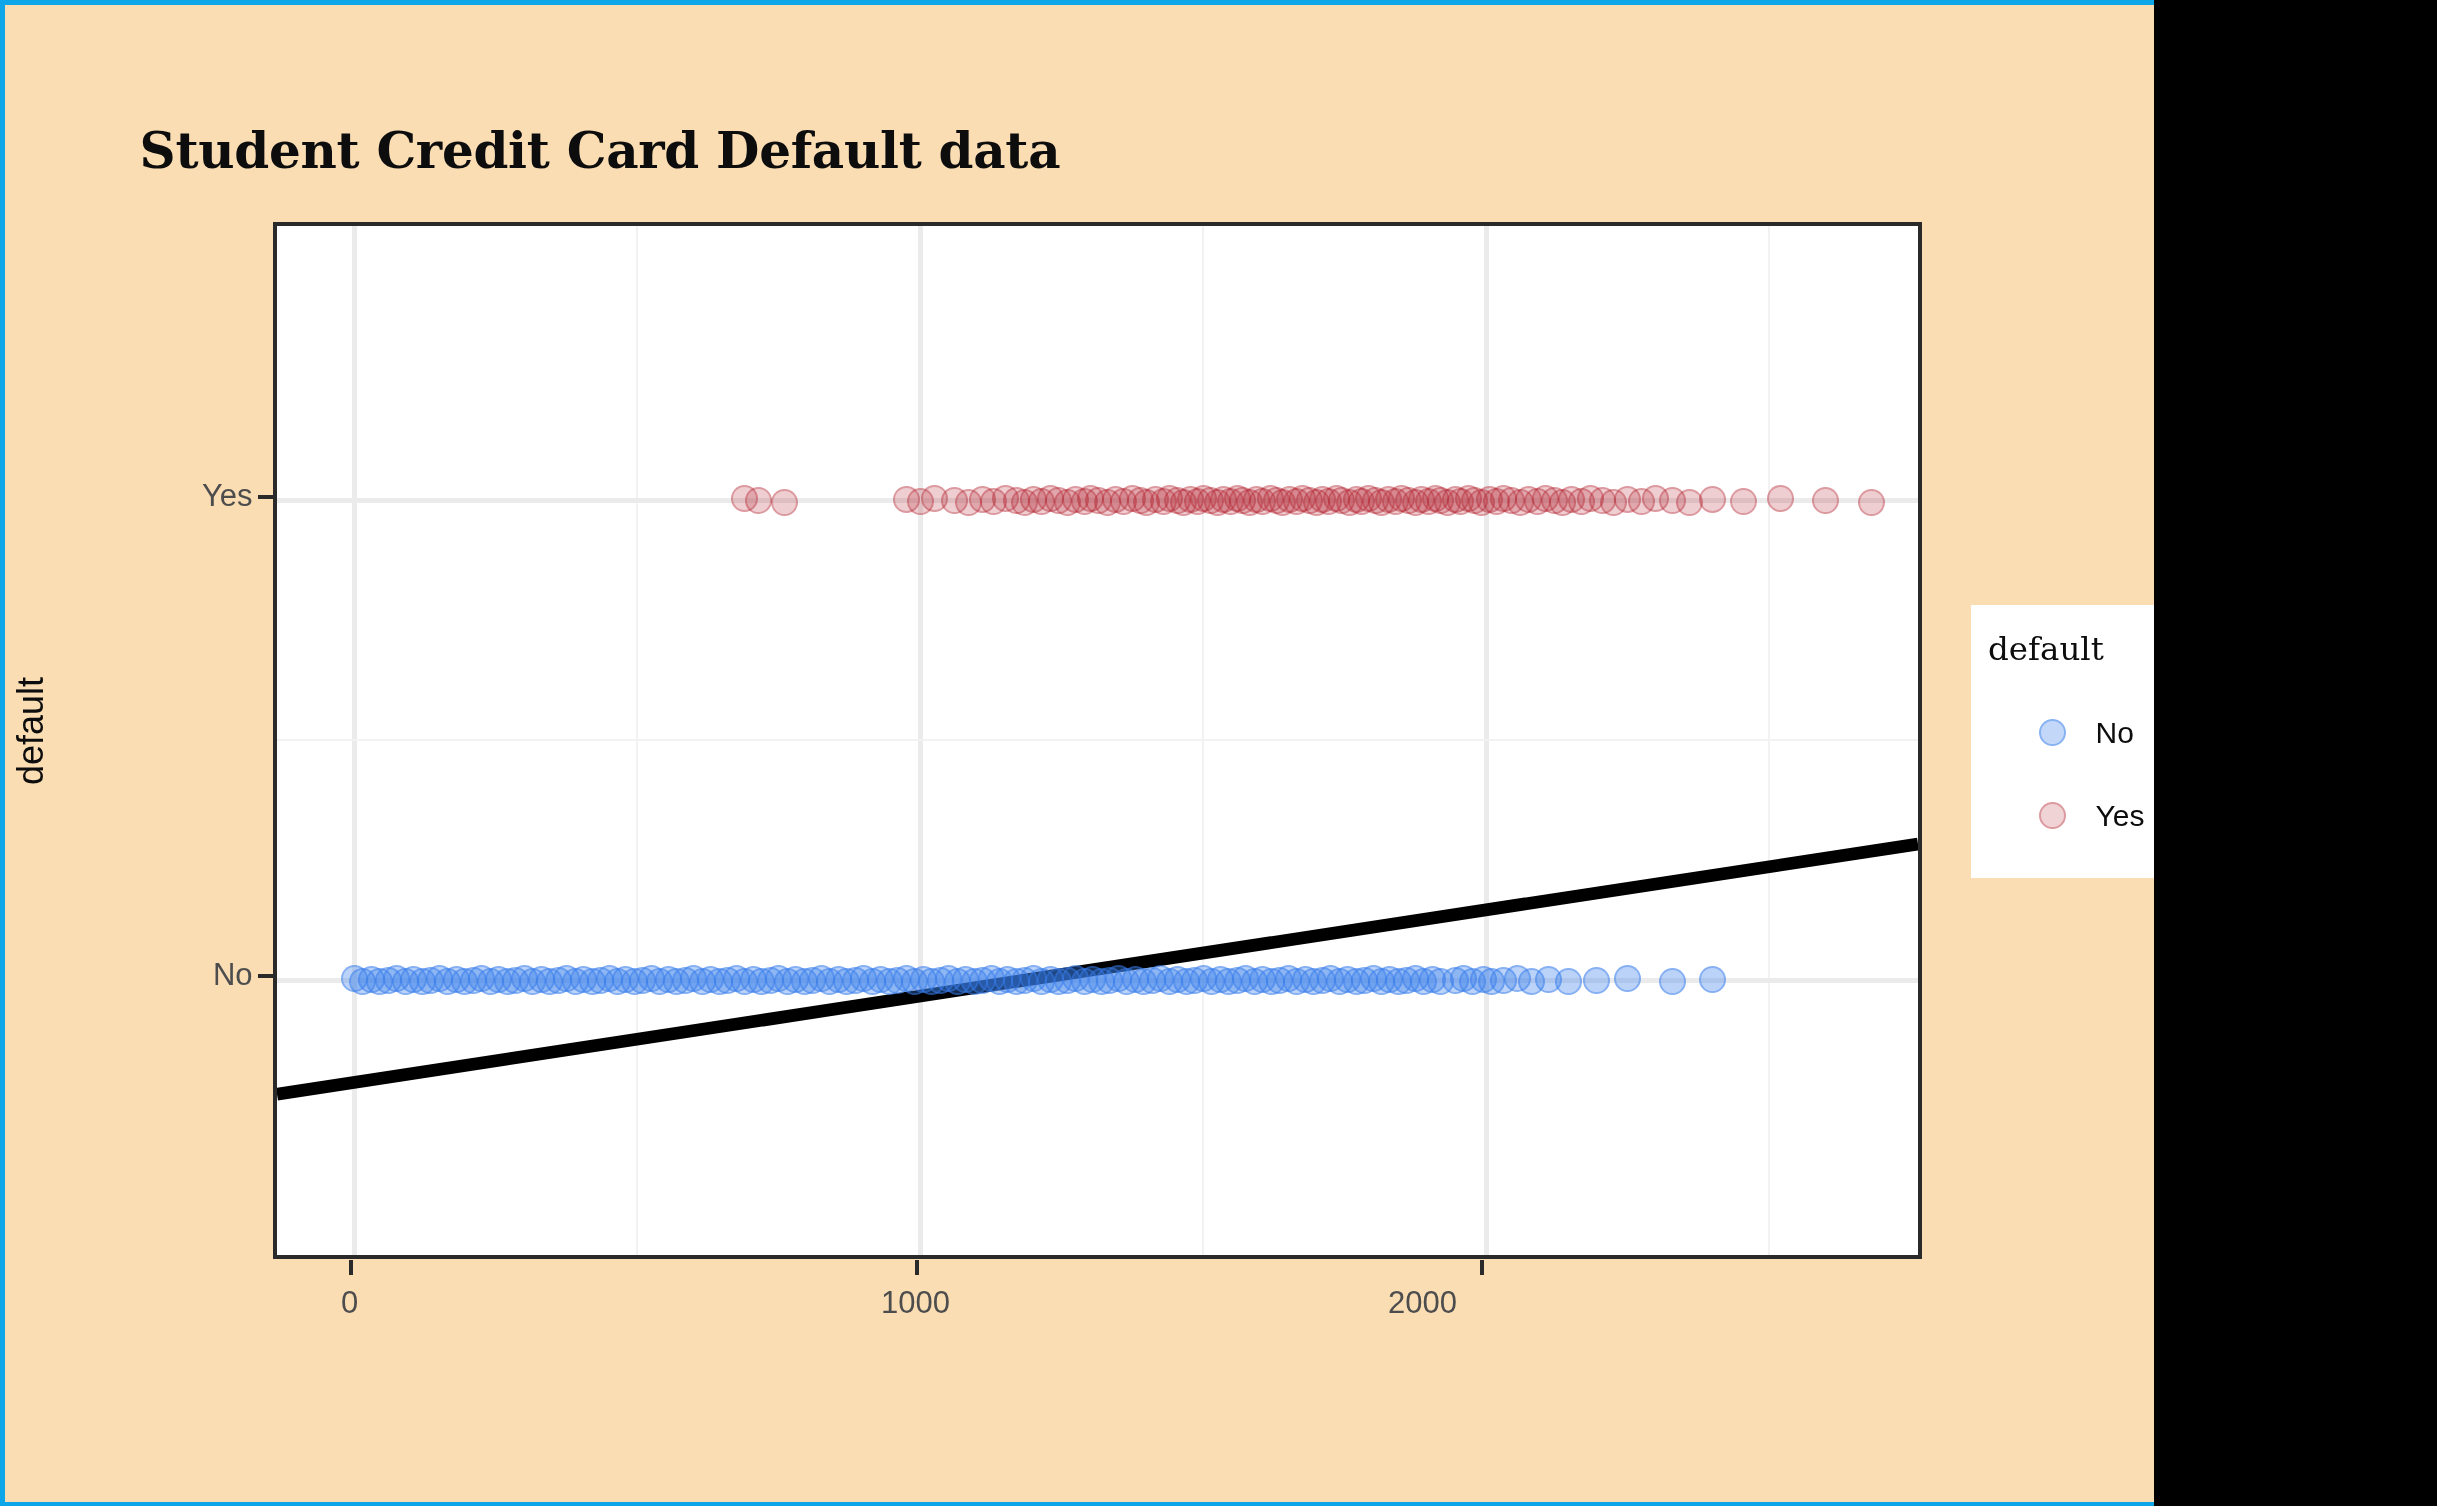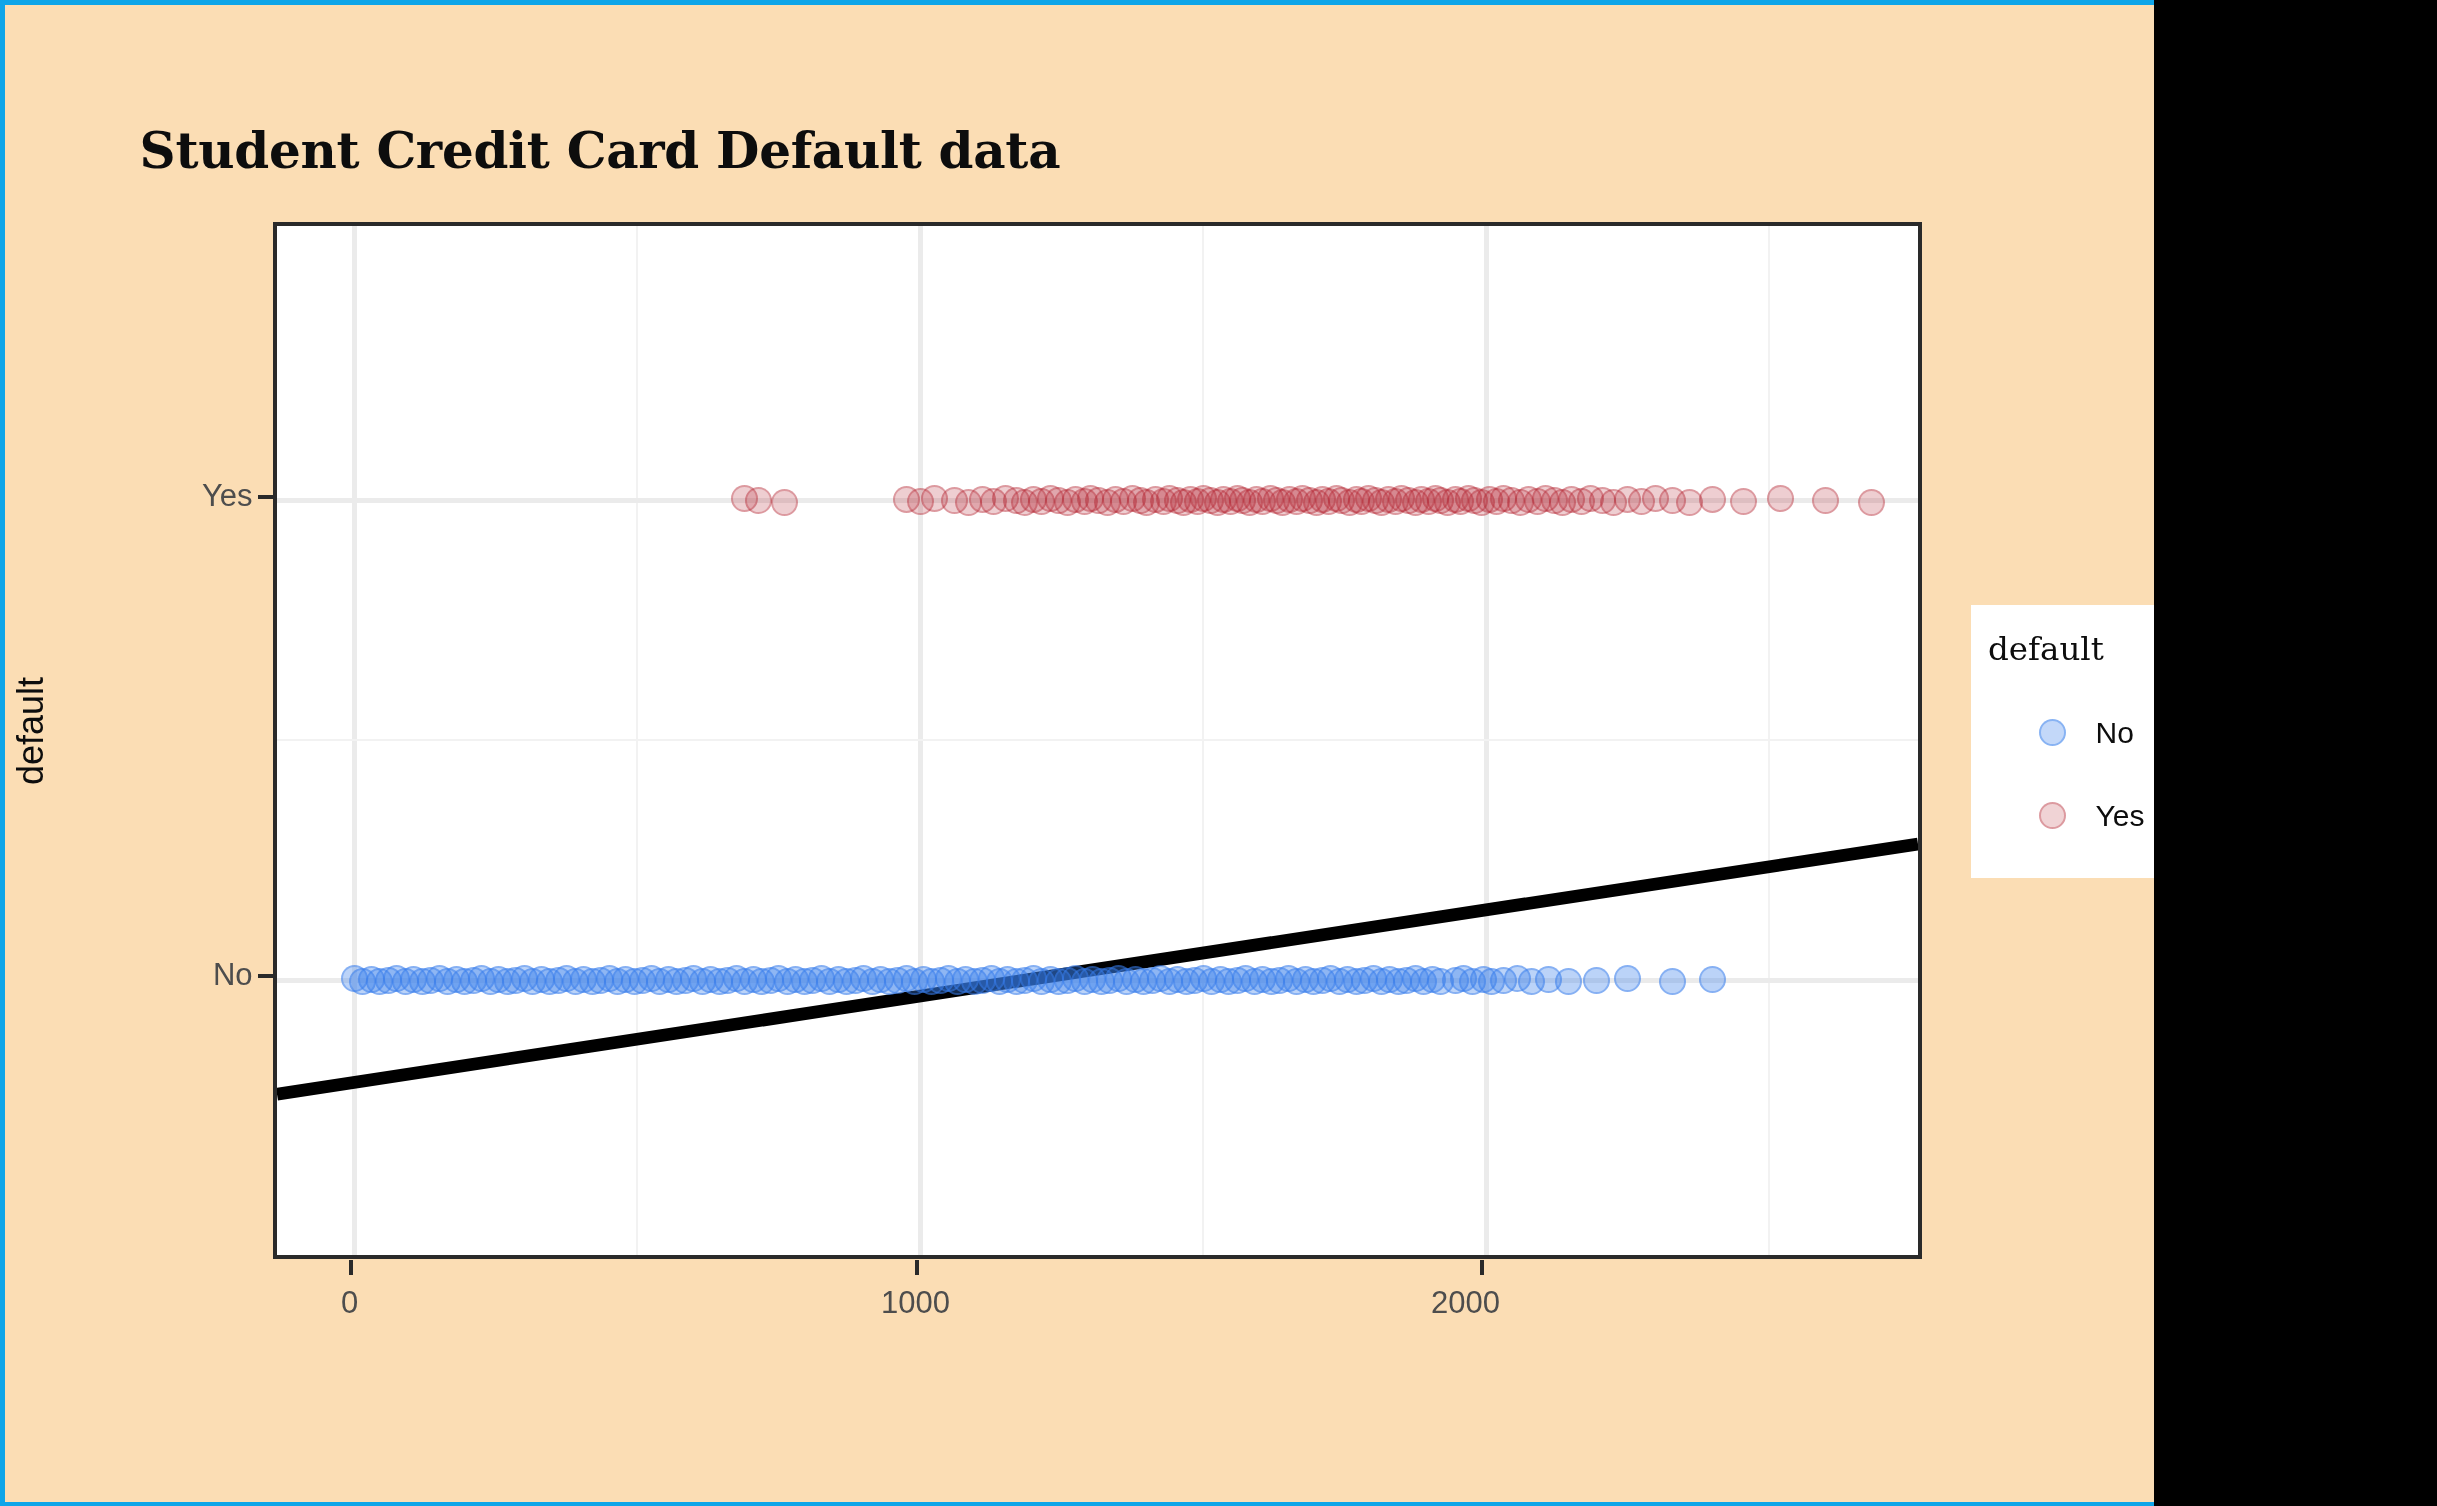--- a/index.html
+++ b/index.html
@@ -442,21 +442,21 @@
           <div class="pt pt-yes" style="left: 1581px; top: 263px;"></div>
         </div>
     </div>
 
     <div id="axis-layer">
         <div class="tick-mark-x" style="left: 344px;"></div>
         <div class="axis-tick-label" style="left: 345px; top: 1280px; transform: translateX(-50%);">0</div>
         <div class="tick-mark-x" style="left: 910px;"></div>
         <div class="axis-tick-label" style="left: 911px; top: 1280px; transform: translateX(-50%);">1000</div>
         <div class="tick-mark-x" style="left: 1475px;"></div>
-        <div class="axis-tick-label" style="left: 1461px; top: 1280px; transform: translateX(-50%);">2000</div>
+        <div class="axis-tick-label" style="left: 1418px; top: 1280px; transform: translateX(-50%);">2000</div>
         <div class="tick-mark-y" style="top: 490px;"></div>
         <div class="axis-tick-label" style="right: 2181px; left: auto; top: 473px;">Yes</div>
         <div class="tick-mark-y" style="top: 969px;"></div>
         <div class="axis-tick-label" style="right: 2181px; left: auto; top: 952px;">No</div>
       </div>
 
     <div id="ylab">default</div>
 
     <div id="legend">
       <div id="legend-title">default</div>

